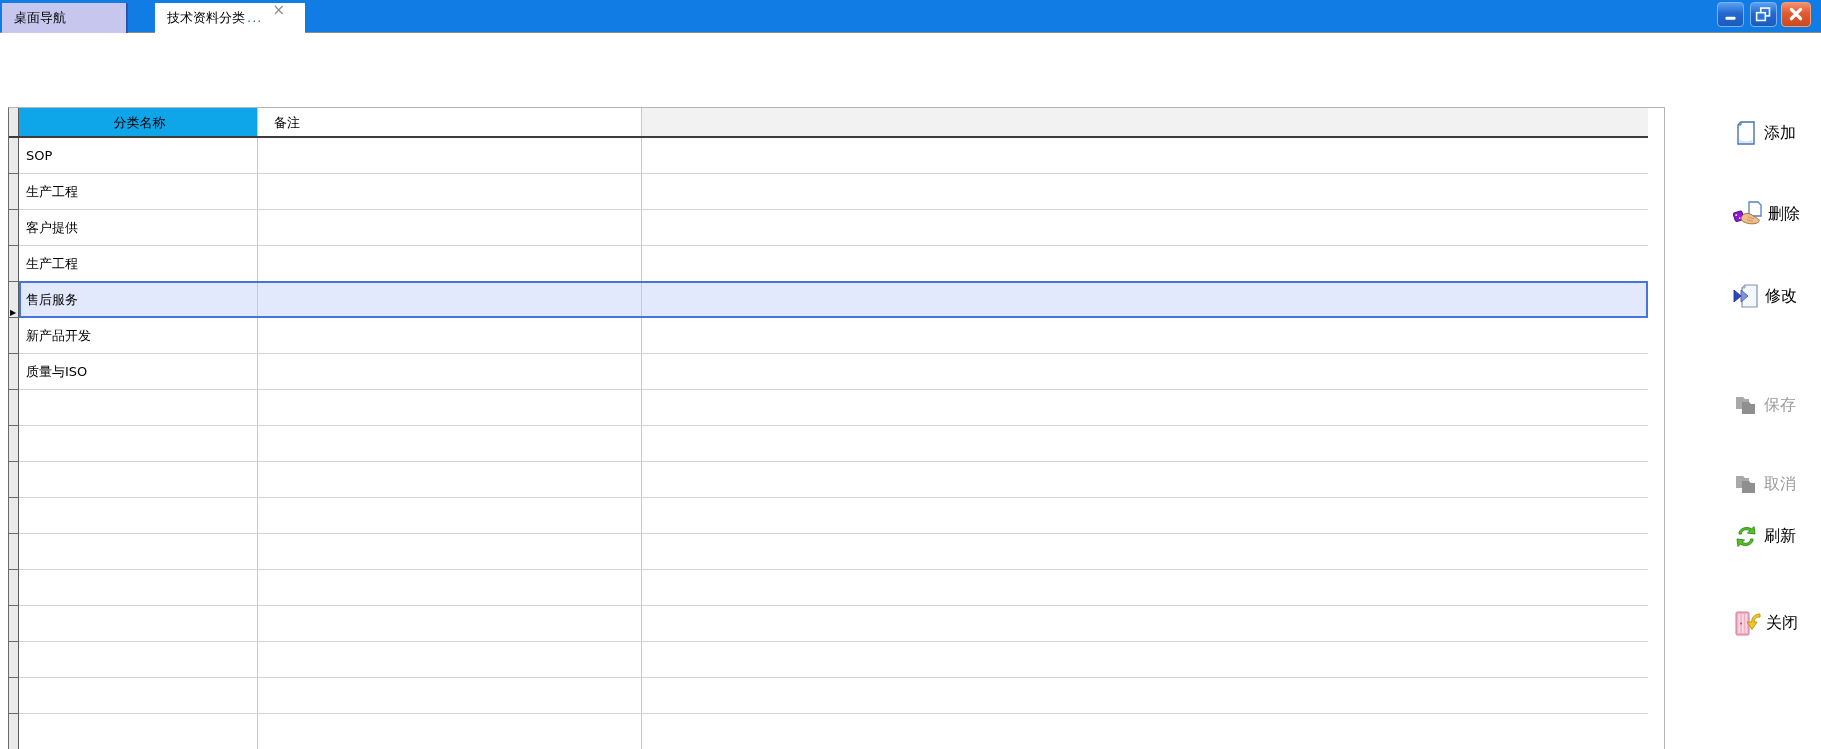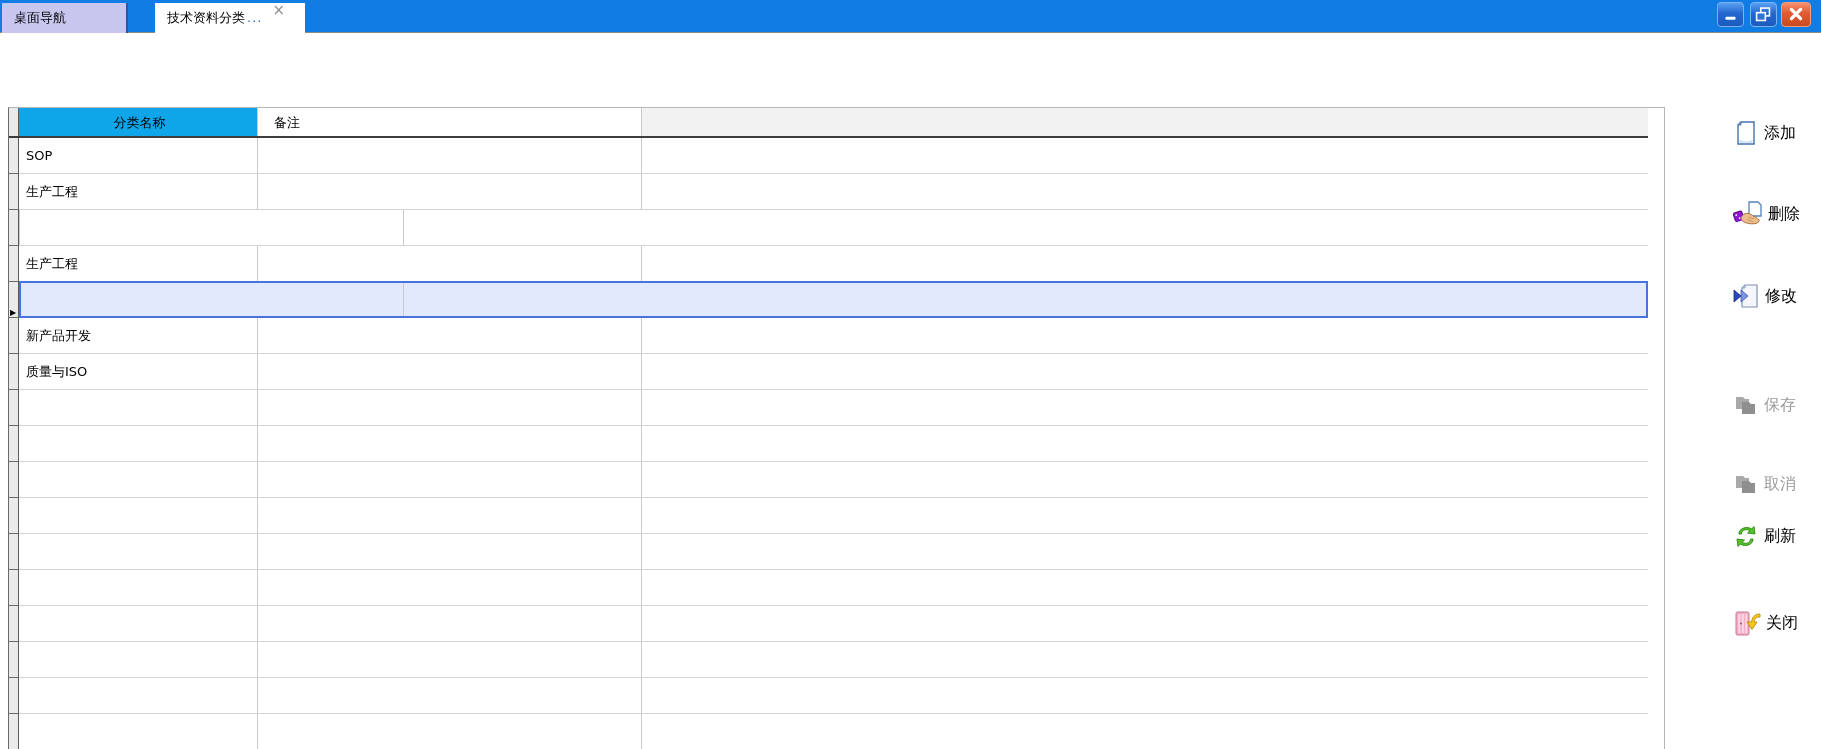--- a/index.html
+++ b/index.html
@@ -101,33 +101,35 @@
           <div class="cell c-fill"></div>
         </div>
         <div class="row">
           <div class="cell c-ind"></div>
           <div class="cell c-name">生产工程</div>
           <div class="cell c-note"></div>
           <div class="cell c-fill"></div>
         </div>
         <div class="row">
           <div class="cell c-ind"></div>
+          <div class="cell c-name">客户提供</div>
           <div class="cell c-note"></div>
           <div class="cell c-fill"></div>
         </div>
         <div class="row">
           <div class="cell c-ind"></div>
           <div class="cell c-name">生产工程</div>
           <div class="cell c-note"></div>
           <div class="cell c-fill"></div>
         </div>
         <div class="row selected">
           <div class="cell c-ind">
             <span class="arrow">▶</span>
           </div>
+          <div class="cell c-name">售后服务</div>
           <div class="cell c-note"></div>
           <div class="cell c-fill"></div>
         </div>
         <div class="row">
           <div class="cell c-ind"></div>
           <div class="cell c-name">新产品开发</div>
           <div class="cell c-note"></div>
           <div class="cell c-fill"></div>
         </div>
         <div class="row">

